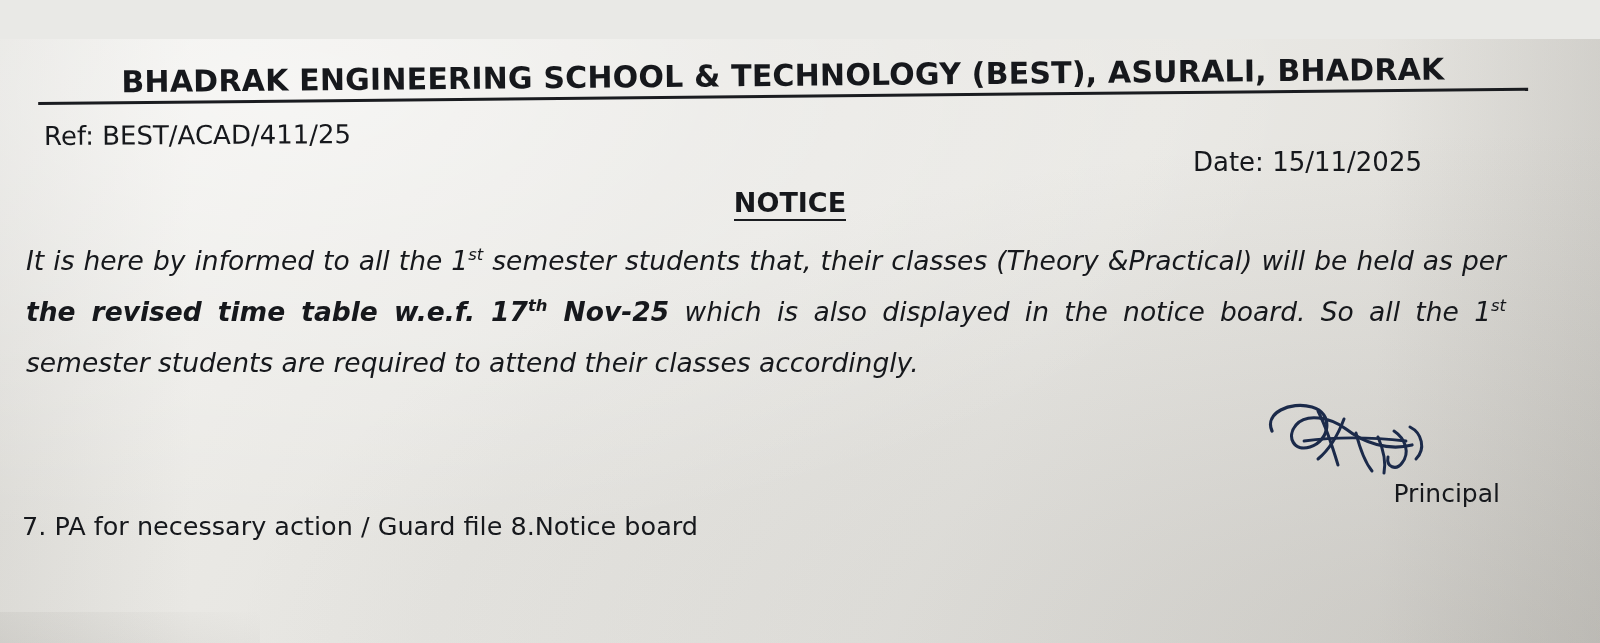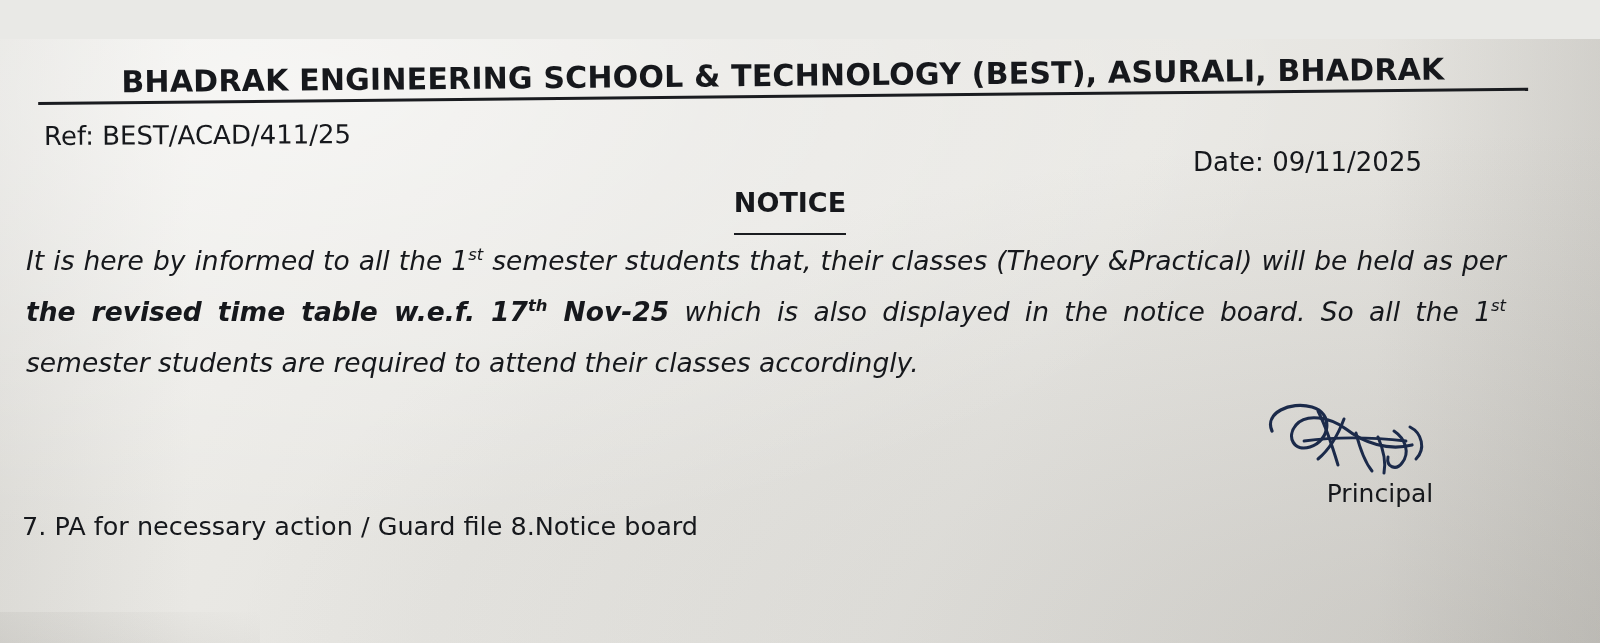--- a/index.html
+++ b/index.html
@@ -79,21 +79,21 @@
     position: absolute;
     top: 148px;
     left: 0;
     width: 1580px;
     text-align: center;
     font-size: 27px;
     font-weight: 700;
   }
   .notice-title span {
     border-bottom: 2px solid #1a1c20;
-    padding-bottom: 15px;
+    padding-bottom: 1px;
   }
 
   .body-text {
     position: absolute;
     top: 196px;
     left: 26px;
     width: 1480px;
     font-size: 26.5px;
     line-height: 51px;
     text-align: justify;
@@ -106,21 +106,21 @@
     font-size: 0.62em;
     vertical-align: super;
     line-height: 0;
   }
 
   .sign-block {
     position: absolute;
     top: 360px;
     right: 100px;
     width: 240px;
-    text-align: center;
+    text-align: right;
   }
   .signature {
     position: relative;
     height: 86px;
   }
   .signature svg {
     position: absolute;
     top: -6px;
     left: 0;
   }
@@ -163,21 +163,21 @@
 </head>
 <body>
 
 <div id="page">
   <div class="doc">
 
     <div class="school-name">BHADRAK ENGINEERING SCHOOL &amp; TECHNOLOGY (BEST), ASURALI, BHADRAK</div>
 
     <div class="ref-line">Ref: BEST/ACAD/411/25</div>
 
-    <div class="date-line">Date: 09/11/2025</div>
+    <div class="date-line">Date: 15/11/2025</div>
 
     <div class="notice-title">
       <span>NOTICE</span>
     </div>
 
     <div class="body-text">
       <span>It is here by informed to all the 1</span><sup>st</sup><span> semester students that, their classes (Theory &amp;Practical) will be held as per </span><b>the revised time table w.e.f. 17</b><b><sup>th</sup></b><b> Nov-25</b><span> which is also displayed in the notice board. So all the 1</span><sup>st</sup><span> semester students are required to attend their classes accordingly.</span>
     </div>
 
     <div class="sign-block">

